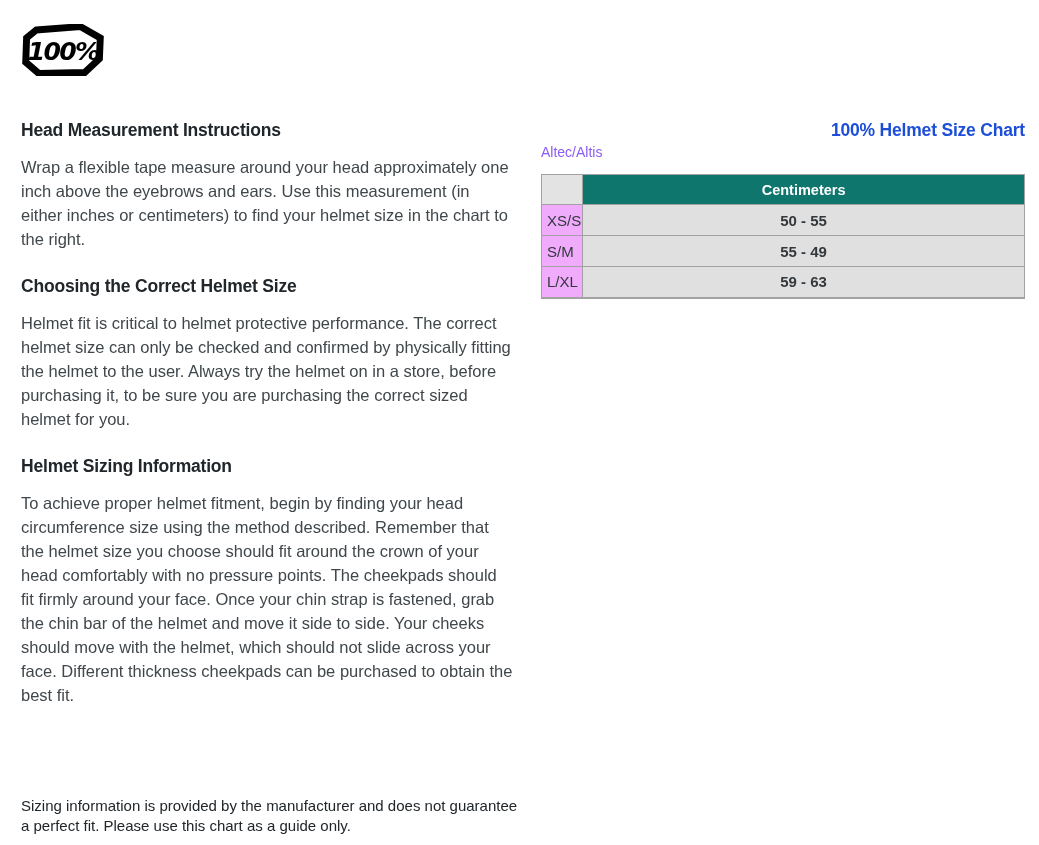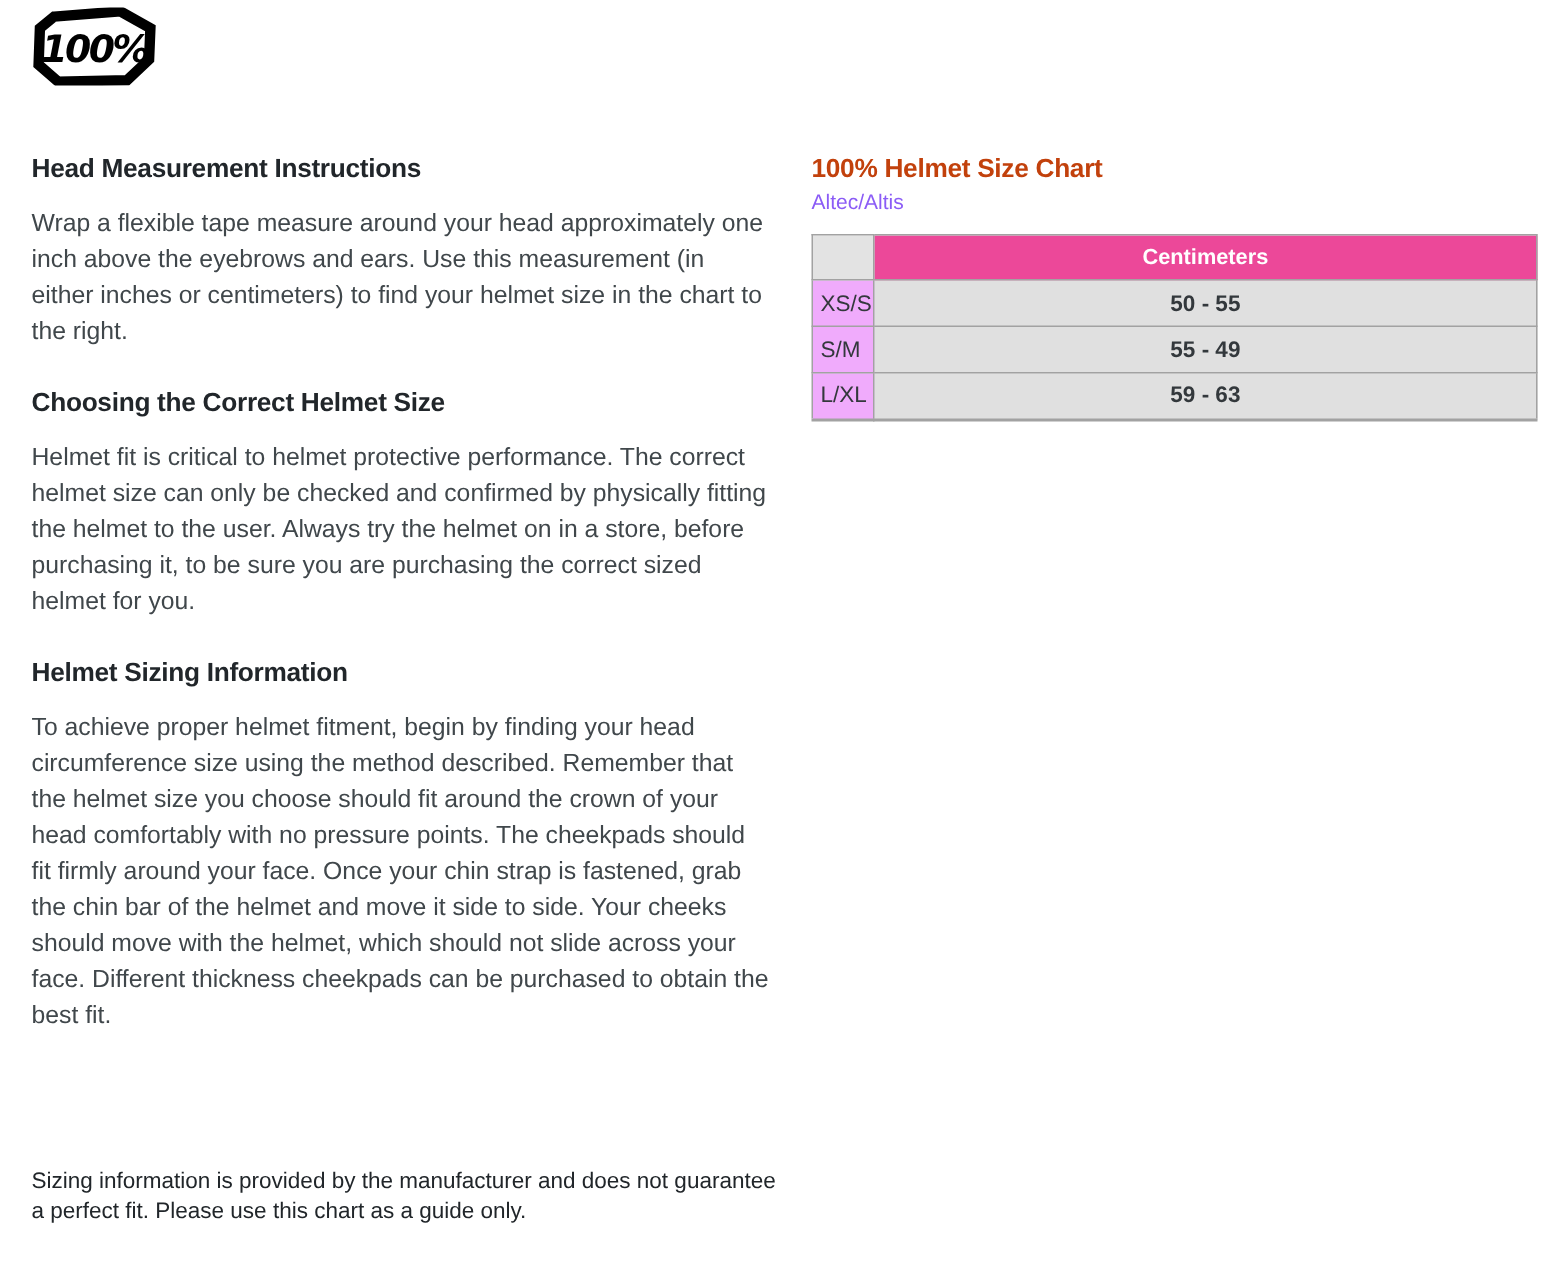--- a/index.html
+++ b/index.html
@@ -5,21 +5,21 @@
   * { box-sizing: border-box; }
   html, body { margin: 0; padding: 0; }
   body {
     width: 1039px;
     height: 845px;
     background: #ffffff;
     font-family: "Liberation Sans", sans-serif;
     color: #40474b;
     overflow: hidden;
   }
-  .page { padding: 5px 18px 0 21px; }
+  .page { padding: 24px 18px 0 21px; }
 
   
   .logo-wrap { margin-bottom: 40px; }
 
   
   .columns { display: flex; gap: 28px; align-items: flex-start; }
   .left-col { width: 492px; flex: none; }
   .right-col { width: 484px; flex: none; }
 
   .section-heading {
@@ -32,42 +32,43 @@
   .section-body {
     font-size: 16.5px;
     line-height: 24px;
     margin: 0 0 25px 0;
     color: #40474b;
   }
 
   .chart-title {
     font-size: 17.5px;
     font-weight: bold;
-    color: #c2410c;
+    color: #1d4ed8;
     margin: 0;
     letter-spacing: -0.2px;
+    text-align: right;
   }
   .chart-subtitle {
     font-size: 14px;
     color: #8b5cf6;
     margin: 3px 0 14px 0;
   }
 
   table.size-chart {
     border-collapse: collapse;
     width: 484px;
     border: 1px solid #a2a2a2;
     border-bottom-width: 2px;
   }
   table.size-chart th, table.size-chart td {
     border: 1px solid #a2a2a2;
   }
   .corner-cell { width: 37px; height: 30px; background: #e3e3e3; }
   .cm-header {
-    background: #ec4899;
+    background: #0f766e;
     color: #ffffff;
     font-weight: bold;
     font-size: 14.5px;
     text-align: center;
     height: 30px;
   }
   td.size-label-cell {
     background: #f0abfc;
     font-size: 15px;
     color: #33383c;

